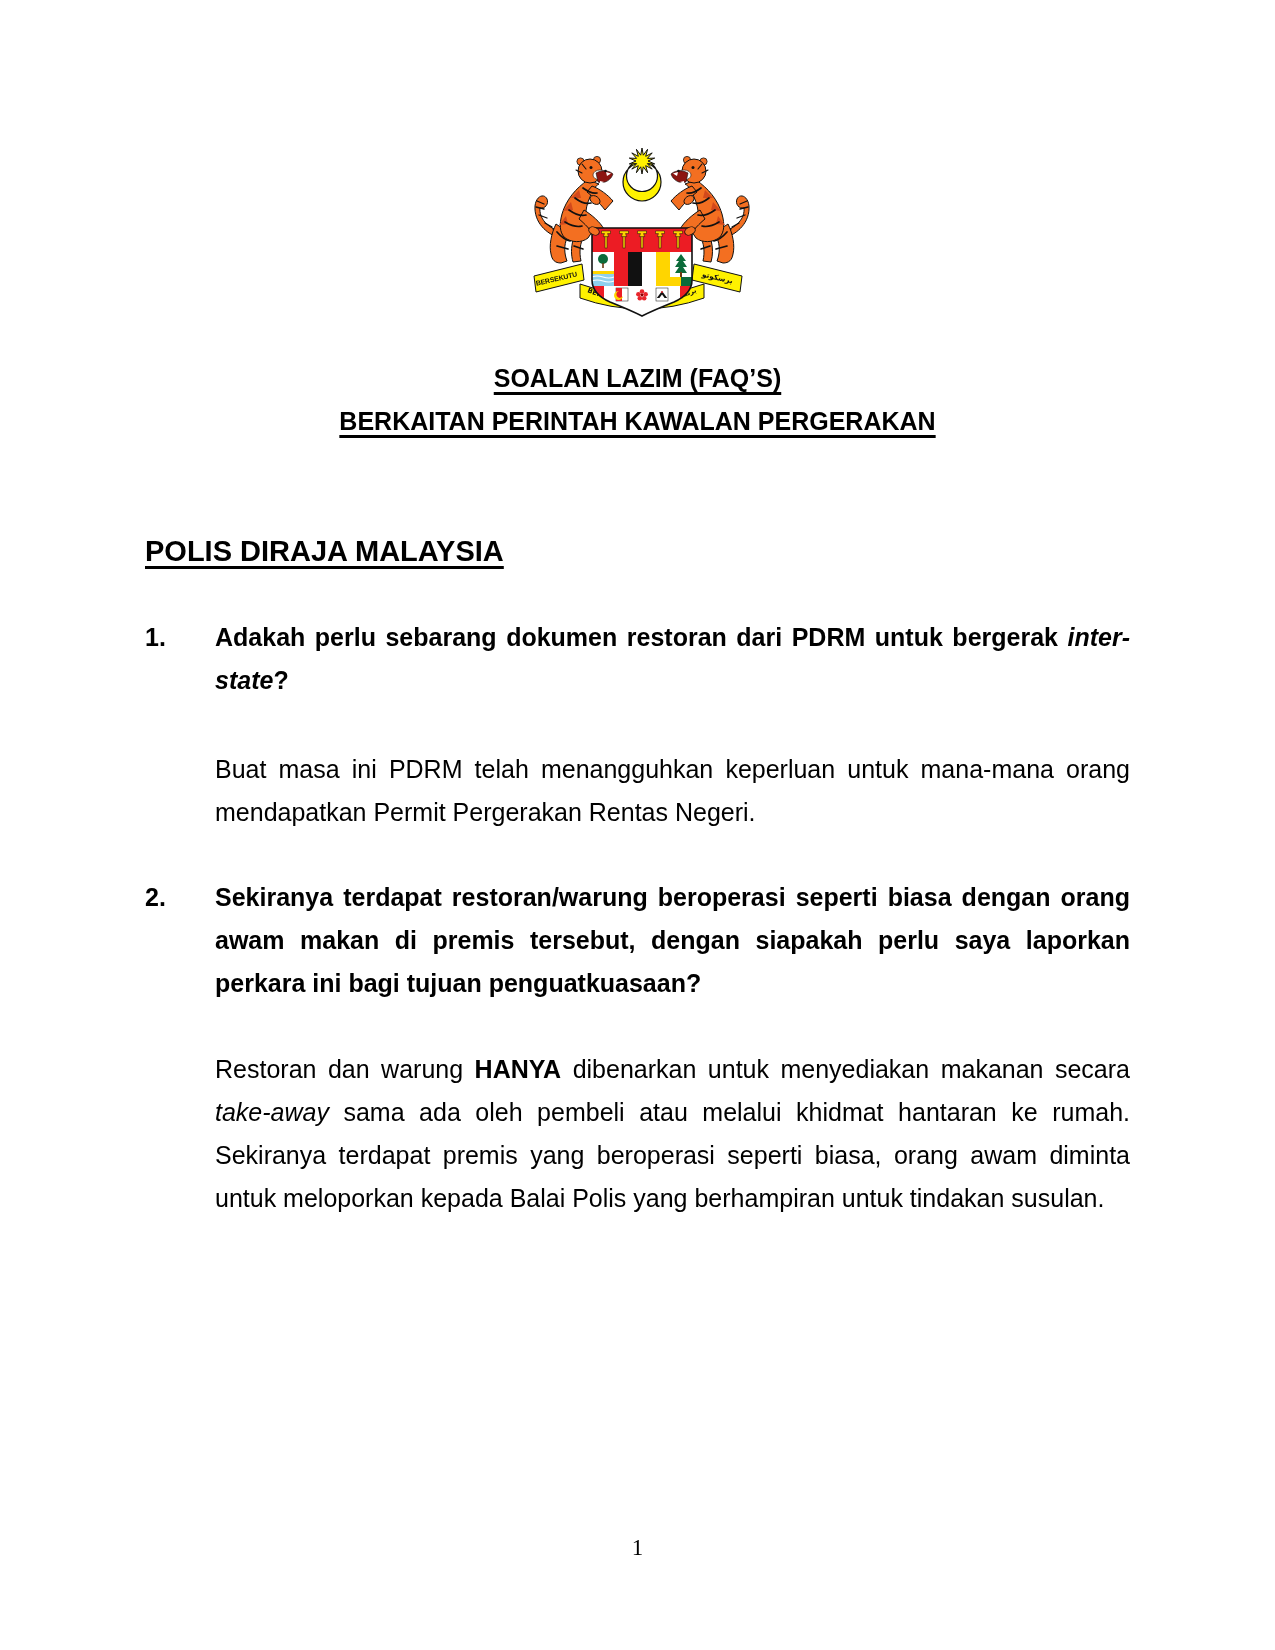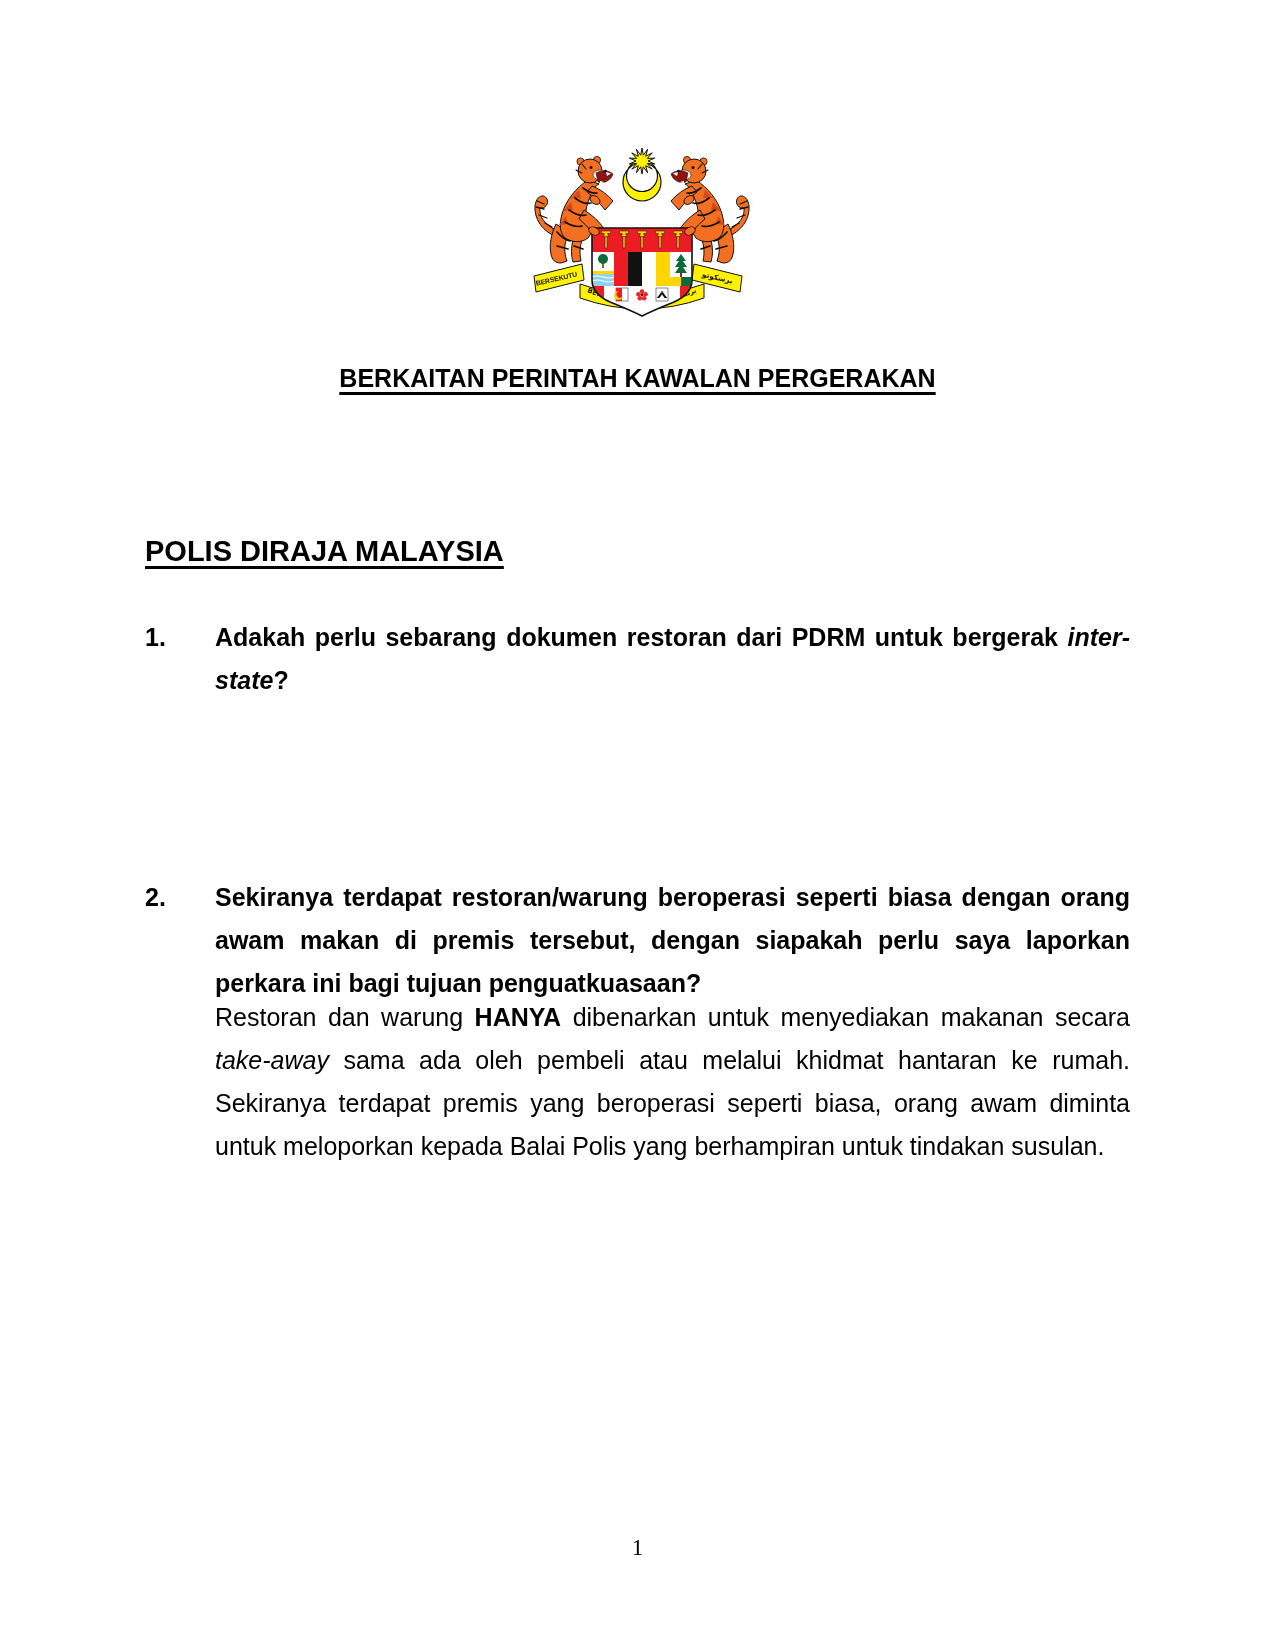--- a/index.html
+++ b/index.html
@@ -170,37 +170,41 @@
       <g fill="#F36F21" stroke="#111" stroke-width="0.9">
         <ellipse cx="69" cy="60" rx="5.5" ry="3.8" transform="rotate(35 69 60)"></ellipse>
         <ellipse cx="68" cy="91" rx="5.5" ry="3.8" transform="rotate(25 68 91)"></ellipse>
         <ellipse cx="163" cy="60" rx="5.5" ry="3.8" transform="rotate(-35 163 60)"></ellipse>
         <ellipse cx="164" cy="91" rx="5.5" ry="3.8" transform="rotate(-25 164 91)"></ellipse>
       </g>
     </g>
   </svg>
 
   <div class="abs title-block">
+    <div><span class="uline">SOALAN LAZIM (FAQ’S)</span></div>
     <div><span class="uline">BERKAITAN PERINTAH KAWALAN PERGERAKAN</span></div>
   </div>
 
   <div class="abs section-heading">
     <span class="uline">POLIS DIRAJA MALAYSIA</span>
   </div>
 
   <div class="abs faq-q" style="top:616px">
     <span class="q-num">1.</span>
     <span class="bd">Adakah perlu sebarang dokumen restoran dari PDRM untuk bergerak </span><span class="bi">inter-state</span><span class="bd">?</span>
   </div>
 
+  <div class="abs faq-a" style="top:748px">
+    <span>Buat masa ini PDRM telah menangguhkan keperluan untuk mana-mana orang mendapatkan Permit Pergerakan Rentas Negeri.</span>
+  </div>
 
   <div class="abs faq-q" style="top:876px">
     <span class="q-num">2.</span>
     <span class="bd">Sekiranya terdapat restoran/warung beroperasi seperti biasa dengan orang awam makan di premis tersebut, dengan siapakah perlu saya laporkan perkara ini bagi tujuan penguatkuasaan?</span>
   </div>
 
-  <div class="abs faq-a" style="top:996px">
+  <div class="abs faq-a" style="top:1048px">
     <span>Restoran dan warung </span><span class="bd">HANYA</span><span> dibenarkan untuk menyediakan makanan secara </span><span class="it">take-away</span><span> sama ada oleh pembeli atau melalui khidmat hantaran ke rumah. Sekiranya terdapat premis yang beroperasi seperti biasa, orang awam diminta untuk meloporkan kepada Balai Polis yang berhampiran untuk tindakan susulan.</span>
   </div>
 
   <div class="abs page-number">1</div>
 
 </div>
 
 </body></html>

